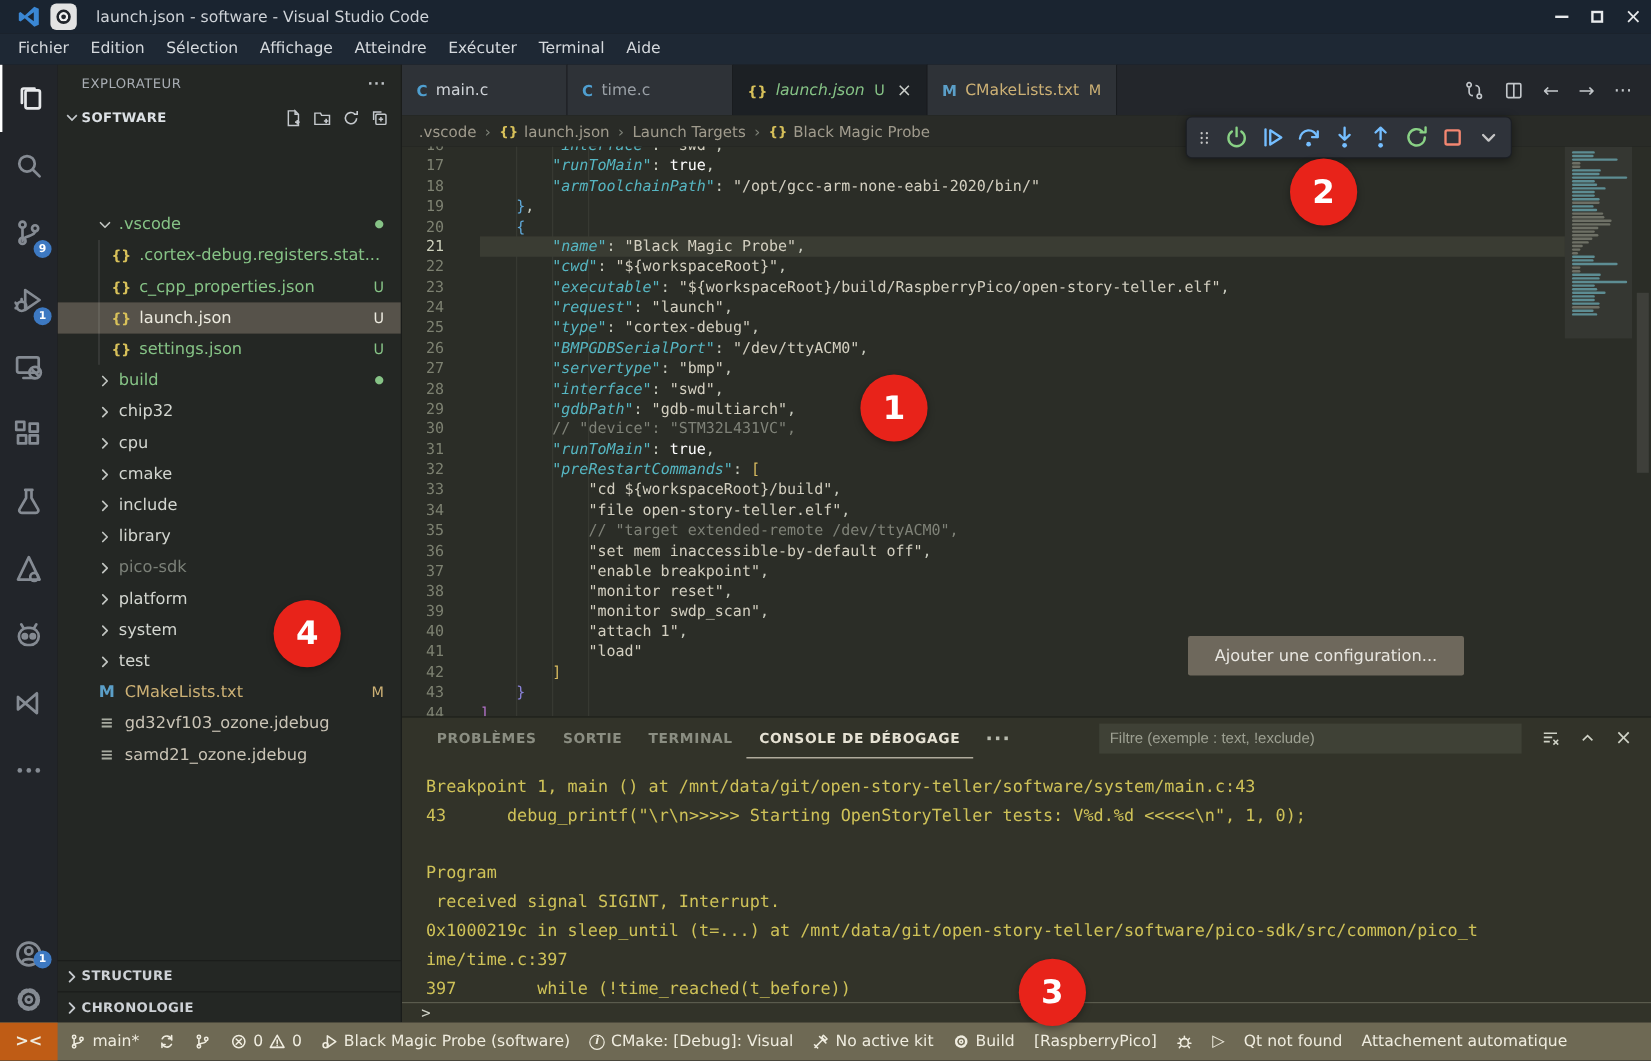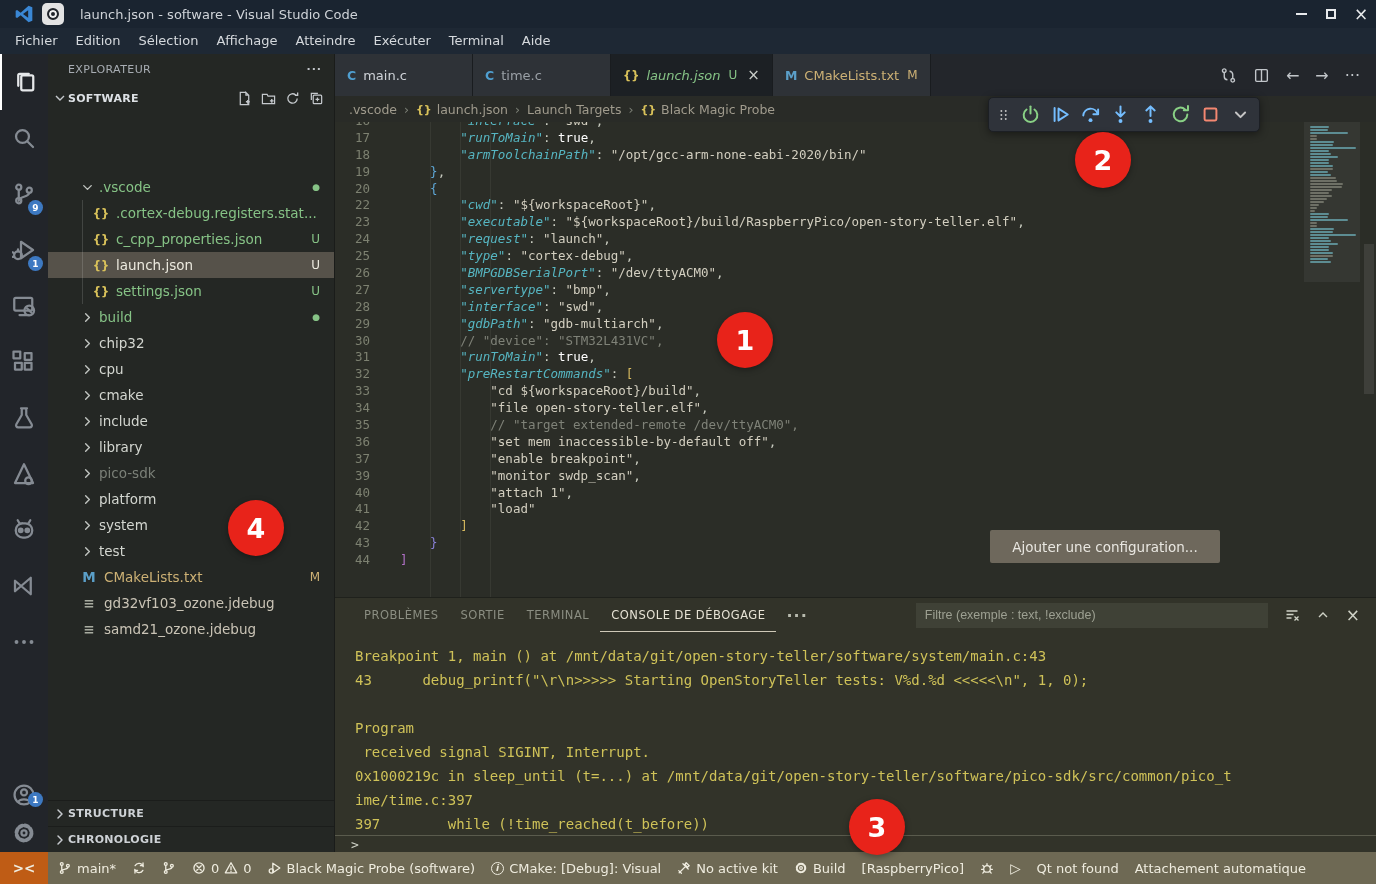--- a/index.html
+++ b/index.html
@@ -114,21 +114,21 @@
   .vscroll { position:absolute; top:0; bottom:0; right:0; width:15px; }
   .vs-thumb { position:absolute; top:122px; right:2px; width:10px; height:150px; background:rgba(255,255,255,.09); }
   .config-btn { position:absolute; left:655px; top:408px; width:230px; height:33px;
     background:#6e685c; color:#e9e7e1; font-size:13.5px; display:flex; align-items:center;
     justify-content:center; border-radius:2px; }
 
   
   .panel { height:255px; background:#323329; border-top:1px solid #1f211c; position:relative; }
   .panel-header { height:34px; display:flex; align-items:center; padding:0 16px 0 18px; }
   .ptab { font-size:11.5px; letter-spacing:.5px; color:#8b8e82; padding:0 11px; height:100%;
-    display:flex; align-items:center; border-bottom:1px solid transparent; }
+    display:flex; align-items:center; border-bottom:1px solid transparent;font-weight:bold; }
   .ptab.active { color:#e6e2d4; border-bottom-color:#cfc9b8; }
   .pdots { color:#b8bbae; padding:0 10px; font-weight:bold; letter-spacing:1px; }
   .panel-filter { margin-left:auto; width:352px; height:25px; background:#3f4136; border:none;
     color:#d8dbce; font-size:12.5px; padding:0 9px; outline:none; }
   .panel-filter::placeholder { color:#9da092; }
   .panel-icons { display:flex; align-items:center; gap:15px; margin-left:16px; color:#cfd2c6; }
   .panel-icons svg { width:16px; height:16px; }
   .panel-icons .txt-ic { font-size:17px; }
   .console { padding:12px 0 0 20px; font-family:"DejaVu Sans Mono", monospace;
     font-size:14px; line-height:24px; color:#cfc258; white-space:pre; overflow:hidden; }
@@ -520,36 +520,38 @@
       <div class="editor-body">
         <div class="guide" style="left:95px"></div>
         <div class="guide" style="left:125px"></div>
         <div class="guide" style="left:155px"></div>
         <div class="code">
             <div class="crow"><span class="ln">16</span><span class="txt"><span>        </span><span class="tk-k">"interface"</span><span>: </span><span class="tk-s">"swd"</span><span>,</span></span></div>
             <div class="crow"><span class="ln">17</span><span class="txt"><span>        </span><span class="tk-k">"runToMain"</span><span>: </span><span class="tk-b">true</span><span>,</span></span></div>
             <div class="crow"><span class="ln">18</span><span class="txt"><span>        </span><span class="tk-k">"armToolchainPath"</span><span>: </span><span class="tk-s">"/opt/gcc-arm-none-eabi-2020/bin/"</span></span></div>
             <div class="crow"><span class="ln">19</span><span class="txt"><span>    </span><span class="tk-u">}</span><span>,</span></span></div>
             <div class="crow"><span class="ln">20</span><span class="txt"><span>    </span><span class="tk-u">{</span></span></div>
+            <div class="crow cur"><span class="ln">21</span><span class="txt"><span>        </span><span class="tk-k">"name"</span><span>: </span><span class="tk-s">"Black Magic Probe"</span><span>,</span></span></div>
             <div class="crow"><span class="ln">22</span><span class="txt"><span>        </span><span class="tk-k">"cwd"</span><span>: </span><span class="tk-s">"${workspaceRoot}"</span><span>,</span></span></div>
             <div class="crow"><span class="ln">23</span><span class="txt"><span>        </span><span class="tk-k">"executable"</span><span>: </span><span class="tk-s">"${workspaceRoot}/build/RaspberryPico/open-story-teller.elf"</span><span>,</span></span></div>
             <div class="crow"><span class="ln">24</span><span class="txt"><span>        </span><span class="tk-k">"request"</span><span>: </span><span class="tk-s">"launch"</span><span>,</span></span></div>
             <div class="crow"><span class="ln">25</span><span class="txt"><span>        </span><span class="tk-k">"type"</span><span>: </span><span class="tk-s">"cortex-debug"</span><span>,</span></span></div>
             <div class="crow"><span class="ln">26</span><span class="txt"><span>        </span><span class="tk-k">"BMPGDBSerialPort"</span><span>: </span><span class="tk-s">"/dev/ttyACM0"</span><span>,</span></span></div>
             <div class="crow"><span class="ln">27</span><span class="txt"><span>        </span><span class="tk-k">"servertype"</span><span>: </span><span class="tk-s">"bmp"</span><span>,</span></span></div>
             <div class="crow"><span class="ln">28</span><span class="txt"><span>        </span><span class="tk-k">"interface"</span><span>: </span><span class="tk-s">"swd"</span><span>,</span></span></div>
             <div class="crow"><span class="ln">29</span><span class="txt"><span>        </span><span class="tk-k">"gdbPath"</span><span>: </span><span class="tk-s">"gdb-multiarch"</span><span>,</span></span></div>
             <div class="crow"><span class="ln">30</span><span class="txt"><span>        </span><span class="tk-c">// "device": "STM32L431VC",</span></span></div>
             <div class="crow"><span class="ln">31</span><span class="txt"><span>        </span><span class="tk-k">"runToMain"</span><span>: </span><span class="tk-b">true</span><span>,</span></span></div>
             <div class="crow"><span class="ln">32</span><span class="txt"><span>        </span><span class="tk-k">"preRestartCommands"</span><span>: </span><span class="tk-y">[</span></span></div>
             <div class="crow"><span class="ln">33</span><span class="txt"><span>            </span><span class="tk-s">"cd ${workspaceRoot}/build"</span><span>,</span></span></div>
             <div class="crow"><span class="ln">34</span><span class="txt"><span>            </span><span class="tk-s">"file open-story-teller.elf"</span><span>,</span></span></div>
             <div class="crow"><span class="ln">35</span><span class="txt"><span>            </span><span class="tk-c">// "target extended-remote /dev/ttyACM0",</span></span></div>
             <div class="crow"><span class="ln">36</span><span class="txt"><span>            </span><span class="tk-s">"set mem inaccessible-by-default off"</span><span>,</span></span></div>
             <div class="crow"><span class="ln">37</span><span class="txt"><span>            </span><span class="tk-s">"enable breakpoint"</span><span>,</span></span></div>
+            <div class="crow"><span class="ln">38</span><span class="txt"><span>            </span><span class="tk-s">"monitor reset"</span><span>,</span></span></div>
             <div class="crow"><span class="ln">39</span><span class="txt"><span>            </span><span class="tk-s">"monitor swdp_scan"</span><span>,</span></span></div>
             <div class="crow"><span class="ln">40</span><span class="txt"><span>            </span><span class="tk-s">"attach 1"</span><span>,</span></span></div>
             <div class="crow"><span class="ln">41</span><span class="txt"><span>            </span><span class="tk-s">"load"</span></span></div>
             <div class="crow"><span class="ln">42</span><span class="txt"><span>        </span><span class="tk-y">]</span></span></div>
             <div class="crow"><span class="ln">43</span><span class="txt"><span>    </span><span class="tk-v">}</span></span></div>
             <div class="crow"><span class="ln">44</span><span class="txt"><span class="tk-m">]</span></span></div>
           </div>
         <div class="minimap">
             <div class="mm-slider"></div>
             <div class="mm-bar" style="width: 18.85px; background: rgb(85, 135, 142);"></div>

